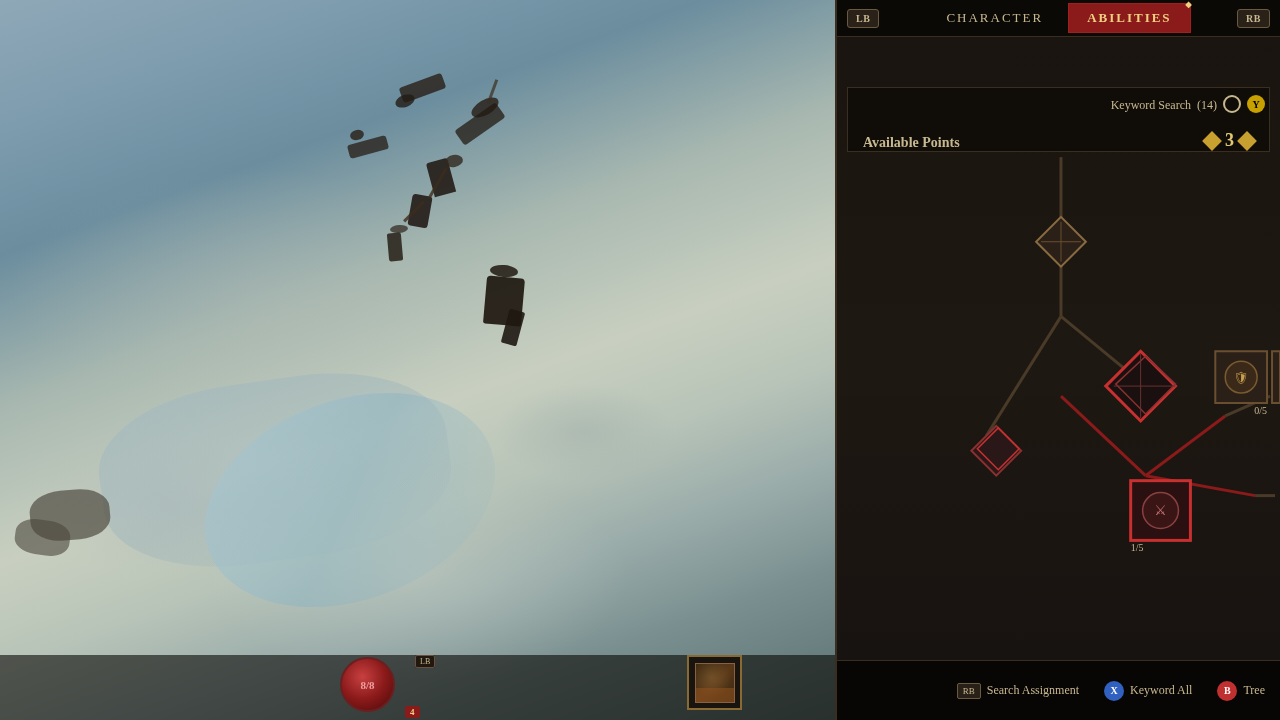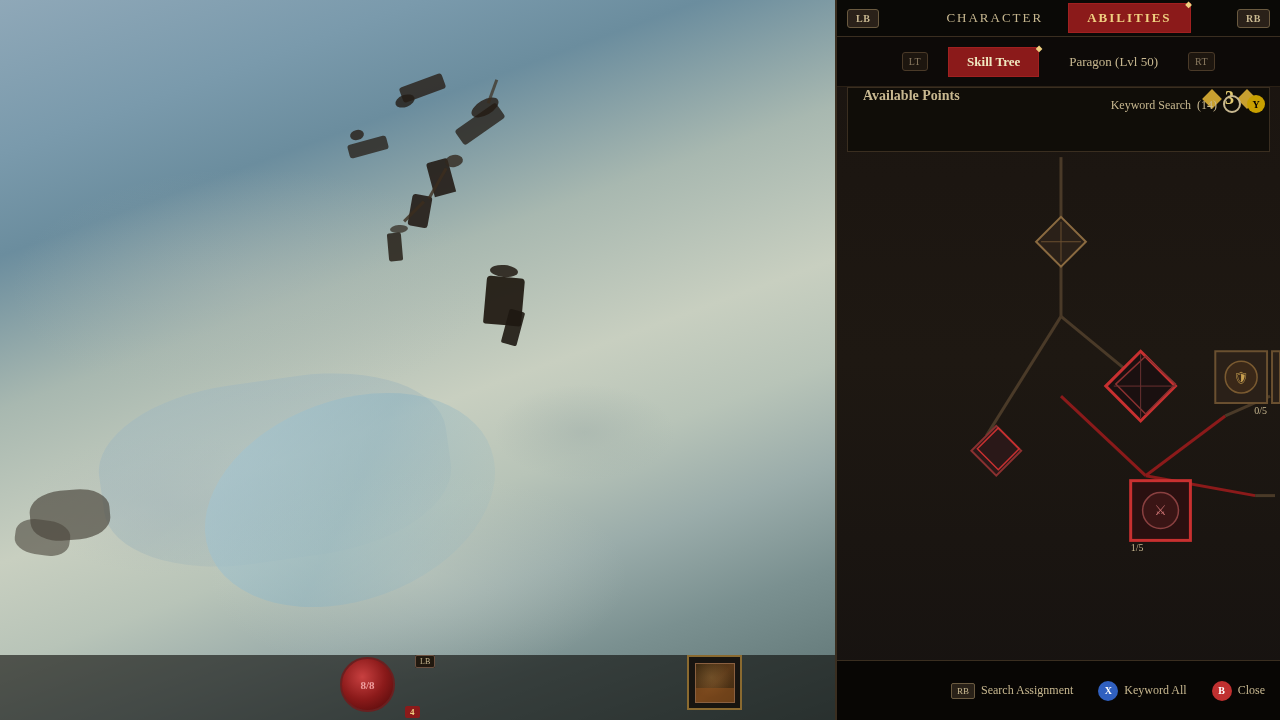--- a/index.html
+++ b/index.html
@@ -163,21 +163,21 @@
     }
 
     
     #available-points {
       position: absolute;
       top: 87px; left: 10px; right: 10px;
       height: 65px;
       background: rgba(15,12,8,0.9);
       border: 1px solid #3a2e20;
       display: flex;
-      align-items: flex-start;
+      align-items: flex-end;
       padding: 0 15px;
       gap: 10px;
     }
 
     #available-points-label {
       color: #c8b890;
       font-size: 14px;
       font-weight: bold;
       flex: 1;
     }
@@ -386,26 +386,20 @@
 
 <div id="right-panel">
 
   <div id="top-nav">
     <span class="nav-btn-lb">LB</span>
     <span class="nav-tab-character">CHARACTER</span>
     <span class="nav-tab-abilities">ABILITIES</span>
     <span class="nav-btn-rb">RB</span>
   </div>
 
-  <div id="sub-nav">
-    <span class="sub-btn">LT</span>
-    <span class="sub-tab-skill">Skill Tree</span>
-    <span class="sub-tab-paragon">Paragon (Lvl 50)</span>
-    <span class="sub-btn">RT</span>
-  </div>
 
   <div id="available-points">
     <span id="available-points-label">Available Points</span>
     <div id="points-value">
       <span class="diamond-icon"></span>
       <span>3</span>
       <span class="diamond-icon"></span>
     </div>
   </div>
 
@@ -469,17 +463,17 @@
     <div class="bottom-action">
       <span class="btn-rb-small">RB</span>
       <span>Search Assignment</span>
     </div>
     <div class="bottom-action">
       <span class="btn-circle-small btn-x">X</span>
       <span>Keyword All</span>
     </div>
     <div class="bottom-action">
       <span class="btn-circle-small btn-b">B</span>
-      <span>Close</span>
+      <span>Tree</span>
     </div>
   </div>
 
 </div>
 
 </body></html>

